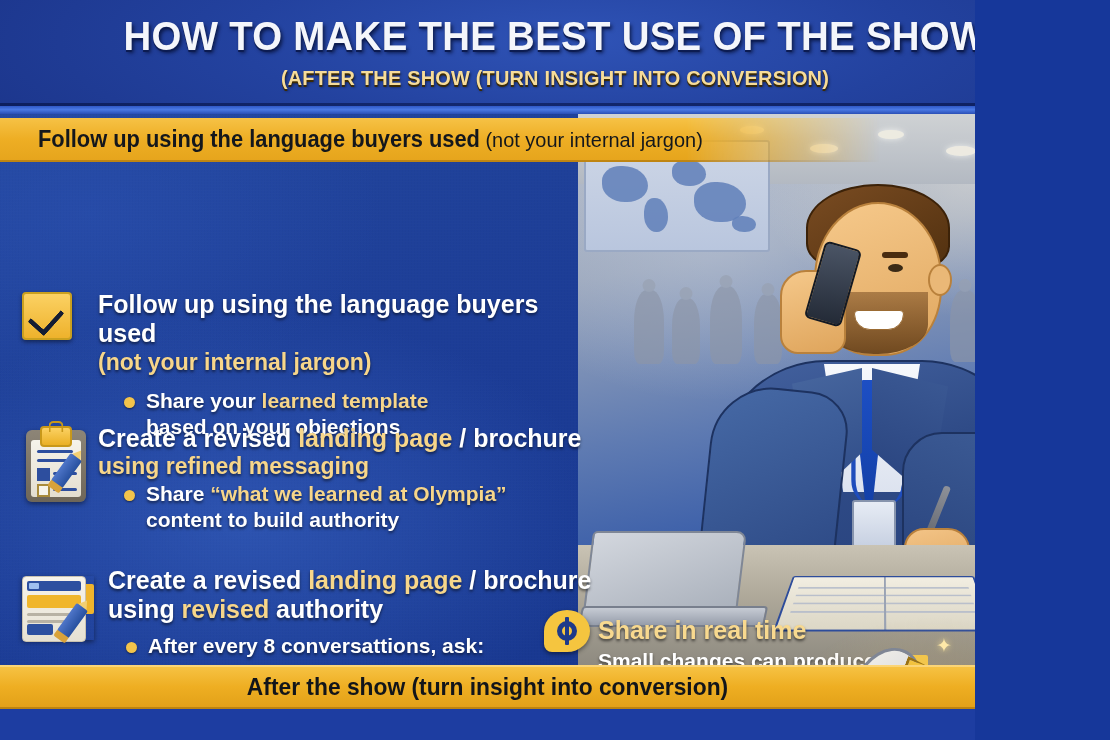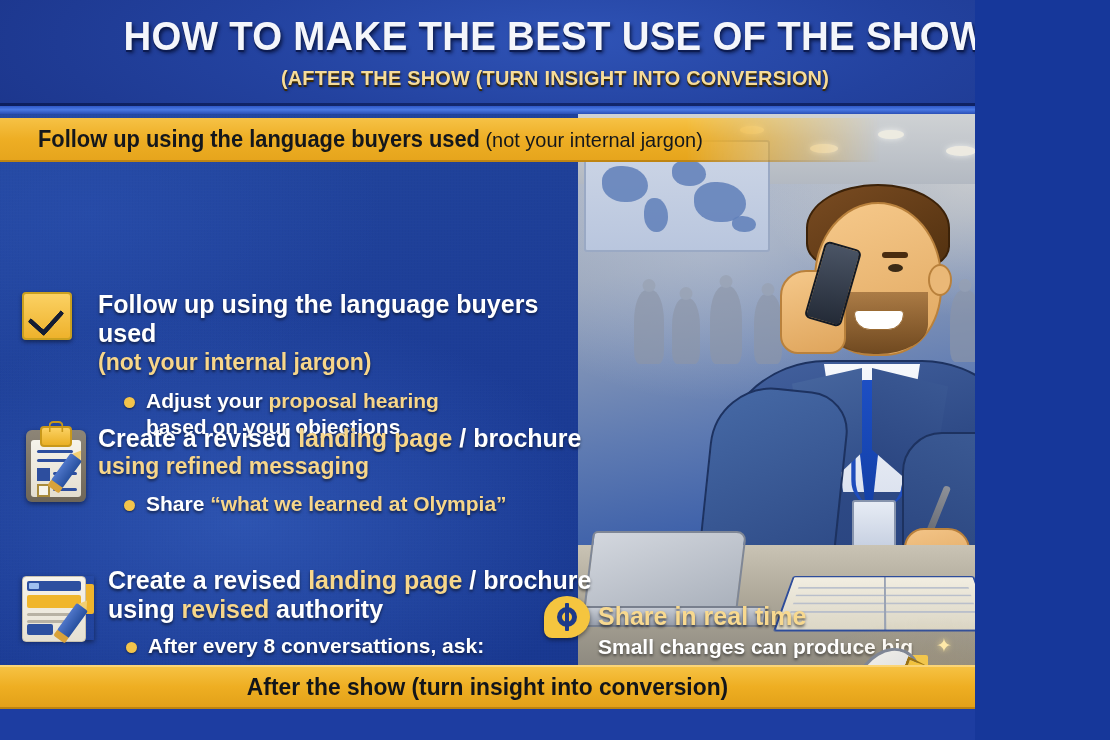--- a/index.html
+++ b/index.html
@@ -215,21 +215,21 @@
   .lp .sheet{position:absolute;left:0;top:0;width:62px;height:64px;
      background:linear-gradient(180deg,#f7f4ec,#e6e1d3);border-radius:4px;border:1px solid #c9c2b0;}
   .lp .hd{position:absolute;left:4px;top:4px;width:54px;height:10px;background:#2d50a0;border-radius:2px;}
   .lp .hd:after{content:"";position:absolute;left:2px;top:2px;width:10px;height:6px;background:#9fc0f0;border-radius:1px;}
   .lp .gold{position:absolute;left:4px;top:18px;width:54px;height:13px;background:#f0b62c;border-radius:2px;}
   .lp .ln{position:absolute;left:4px;height:3px;background:#b8b2a4;border-radius:2px;}
   .lp .btn{position:absolute;left:4px;bottom:6px;width:26px;height:11px;background:#2d50a0;border-radius:2px;}
   .lp .tag{position:absolute;right:0;top:8px;width:22px;height:30px;background:#efb42c;border-radius:2px;}
 
   
-  .share{position:absolute;left:540px;top:488px;width:420px;}
+  .share{position:absolute;left:540px;top:502px;width:420px;}
   .share .hd{position:relative;padding-left:58px;font-size:25px;font-weight:bold;color:#f8d98f;
      text-shadow:0 2px 3px rgba(0,0,0,.6);}
   .bubble{position:absolute;left:4px;top:-6px;width:46px;height:42px;
      background:#f5c53f;border-radius:50% 50% 50% 8px;box-shadow:0 2px 4px rgba(0,0,0,.45);}
   .bubble:after{content:"";position:absolute;left:50%;top:50%;transform:translate(-50%,-50%);
      width:20px;height:20px;border-radius:50%;border:5px solid #1d3a8a;box-sizing:border-box;}
   .bubble i{position:absolute;left:50%;top:50%;width:26px;height:26px;transform:translate(-50%,-50%);}
   .bubble i b{position:absolute;left:11px;top:-1px;width:4px;height:28px;background:#1d3a8a;border-radius:1px;}
   .share .p{padding-left:58px;font-size:21px;font-weight:bold;color:#ffffff;line-height:1.2;
      text-shadow:0 2px 3px rgba(0,0,0,.55);margin-top:3px;}
@@ -346,21 +346,21 @@
     <div class="content">
 
       <div class="blk" style="top:62px;">
         <div class="ico">
             <div class="chk"></div>
           </div>
         <div class="txt">
           <div class="h2">Follow up using the language buyers used</div>
           <div class="sub">(not your internal jargon)</div>
           <div class="bul" style="margin-top:12px;margin-left:22px;">
-            <span>Adjust your </span><span class="g">proposal hearing</span>
+            <span>Share your </span><span class="g">learned template</span>
             <span class="cont">based on your objections</span>
           </div>
         </div>
       </div>
 
       <div class="blk" style="top:196px;">
         <div class="ico" style="left:4px;top:6px;">
           <div class="clip">
             <div class="pg">
               <div class="ln" style="left:6px;top:10px;width:36px;"></div>
@@ -376,22 +376,23 @@
                 <div class="bdy"></div>
                 <div class="end"></div>
             </div>
           </div>
         </div>
         <div class="txt">
           <div class="h2">
             <span>Create a revised </span><span class="g">landing page</span><span> / brochure</span>
           </div>
           <div class="sub">using refined messaging</div>
-          <div class="bul" style="margin-top:10px;margin-left:22px;">
+          <div class="bul" style="margin-left:22px;">
             <span>Share </span><span class="g">“what we learned at Olympia”</span>
+            <span class="cont">content to build authority</span>
           </div>
         </div>
       </div>
 
       <div class="blk" style="top:338px;">
         <div class="ico" style="left:0px;top:10px;">
           <div class="lp">
             <div class="tag"></div>
             <div class="sheet">
               <div class="hd"></div>

